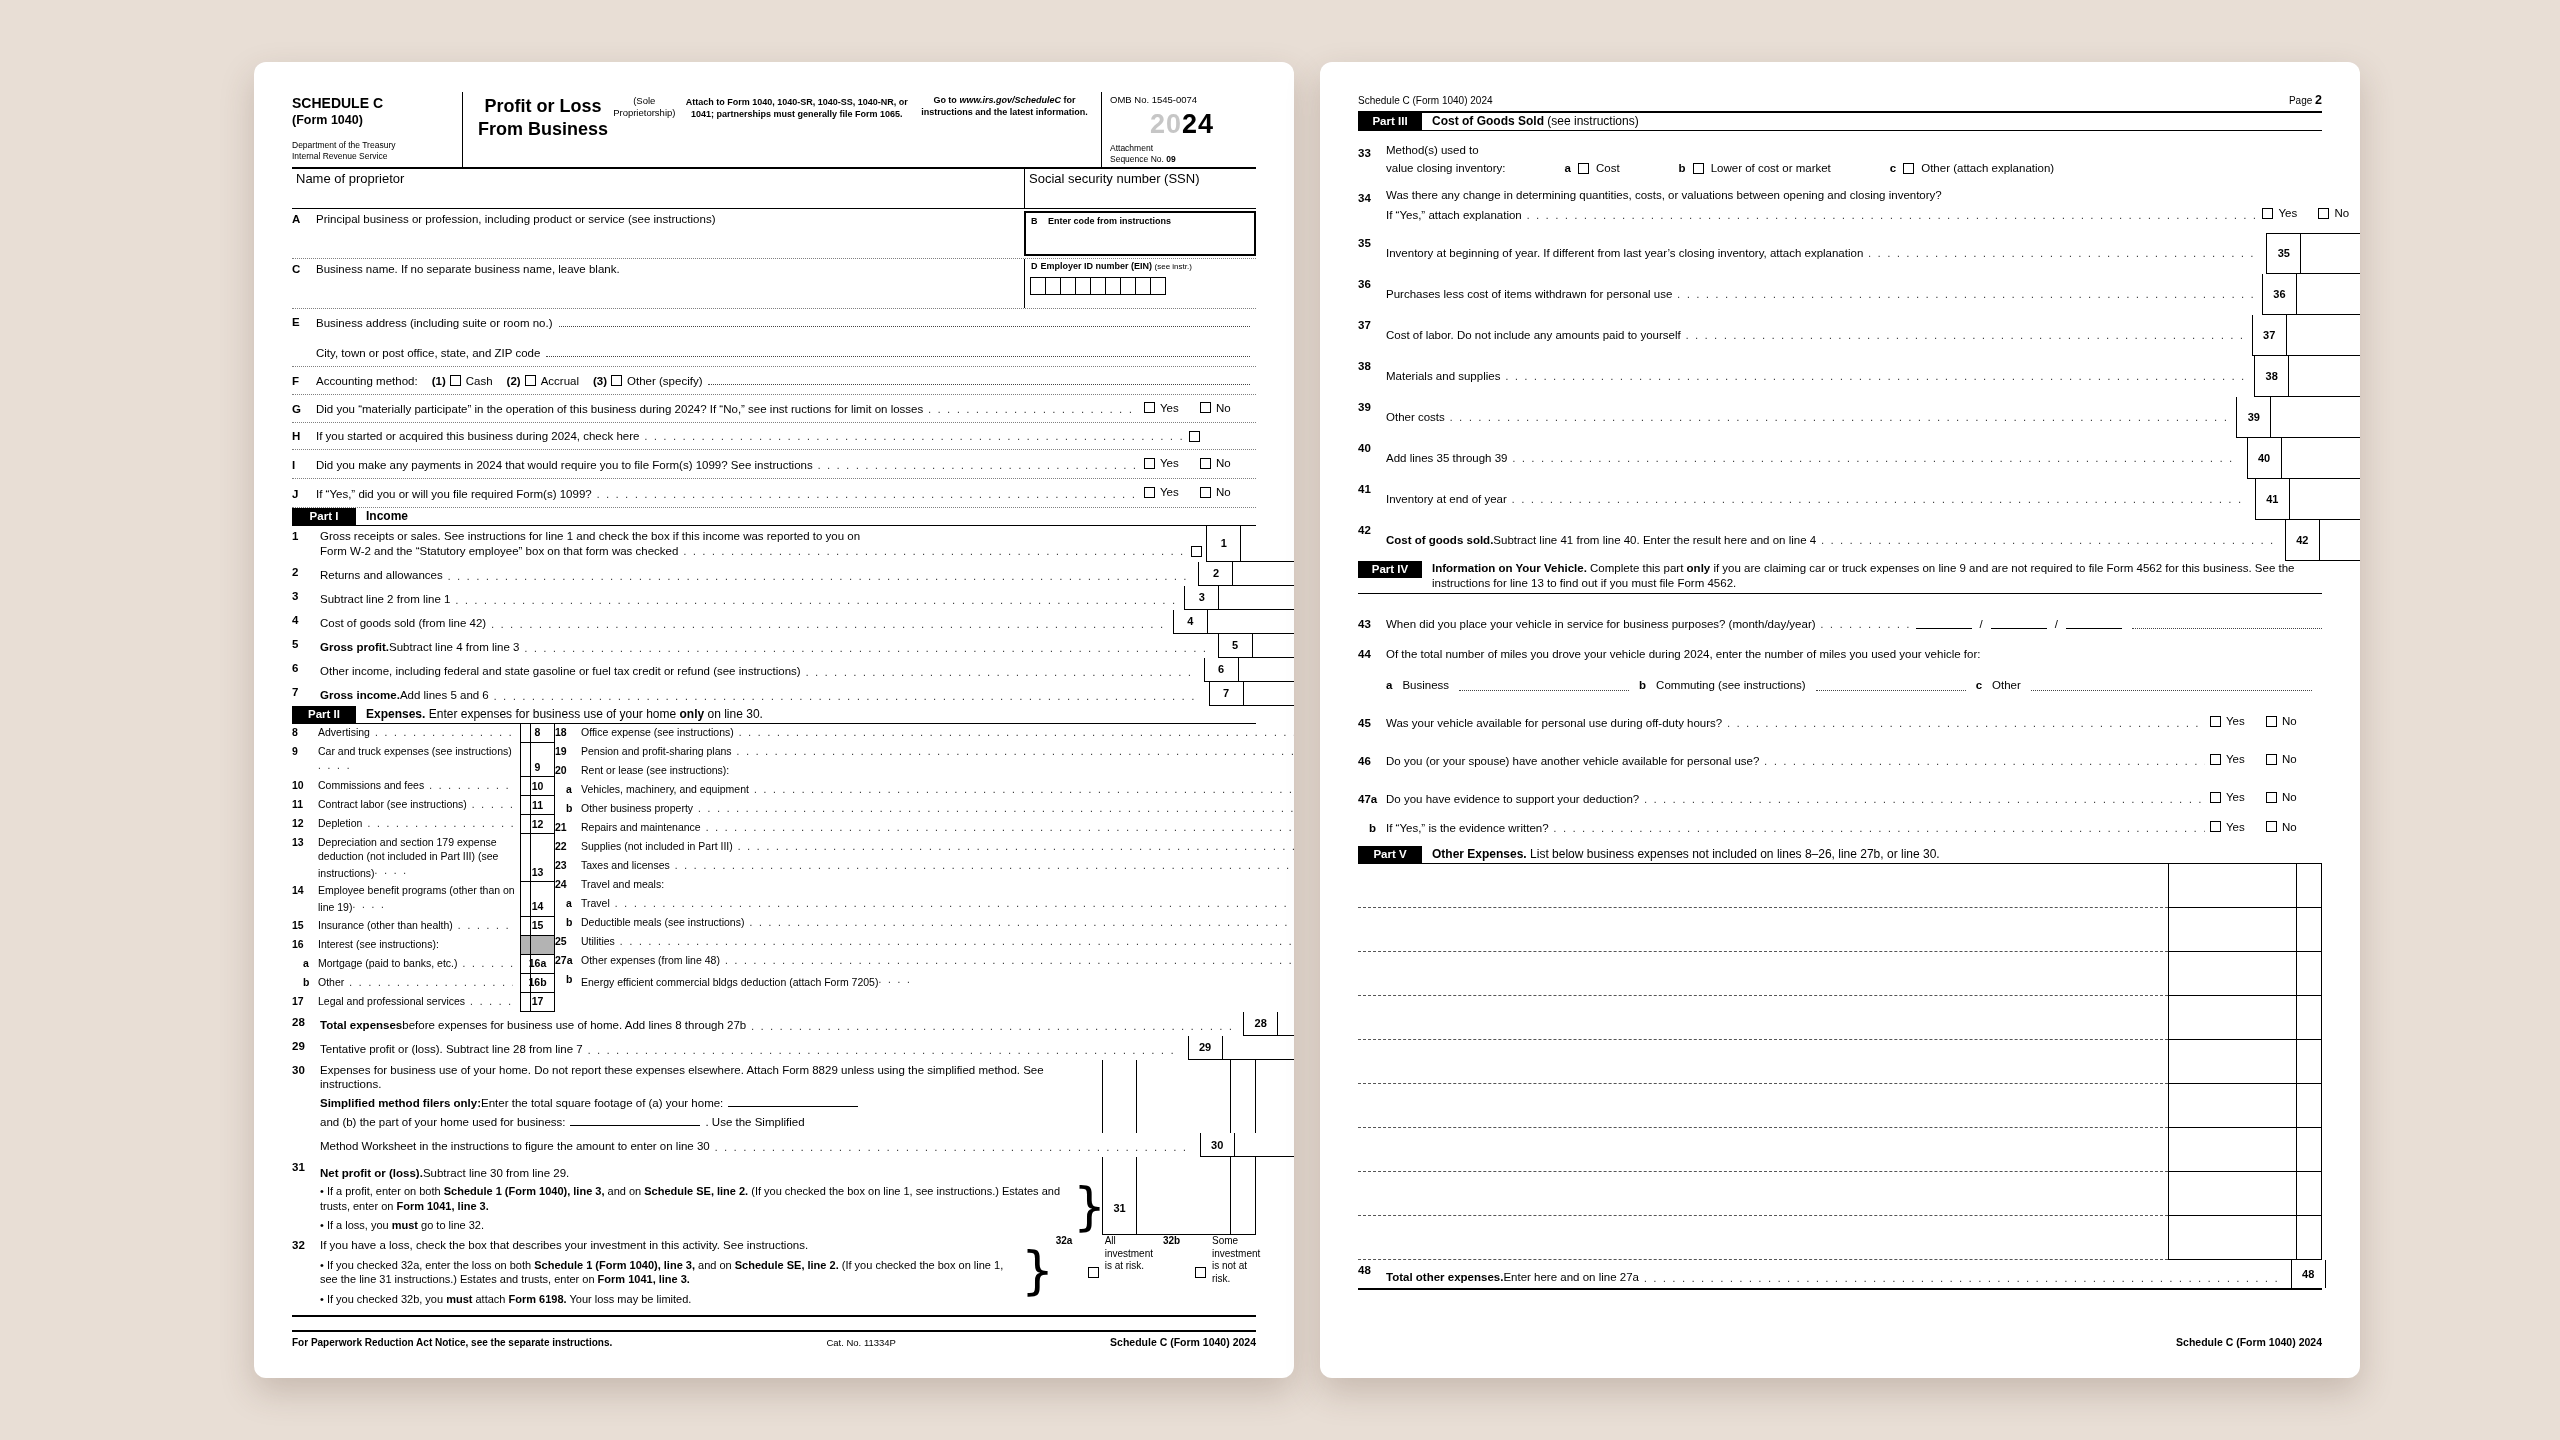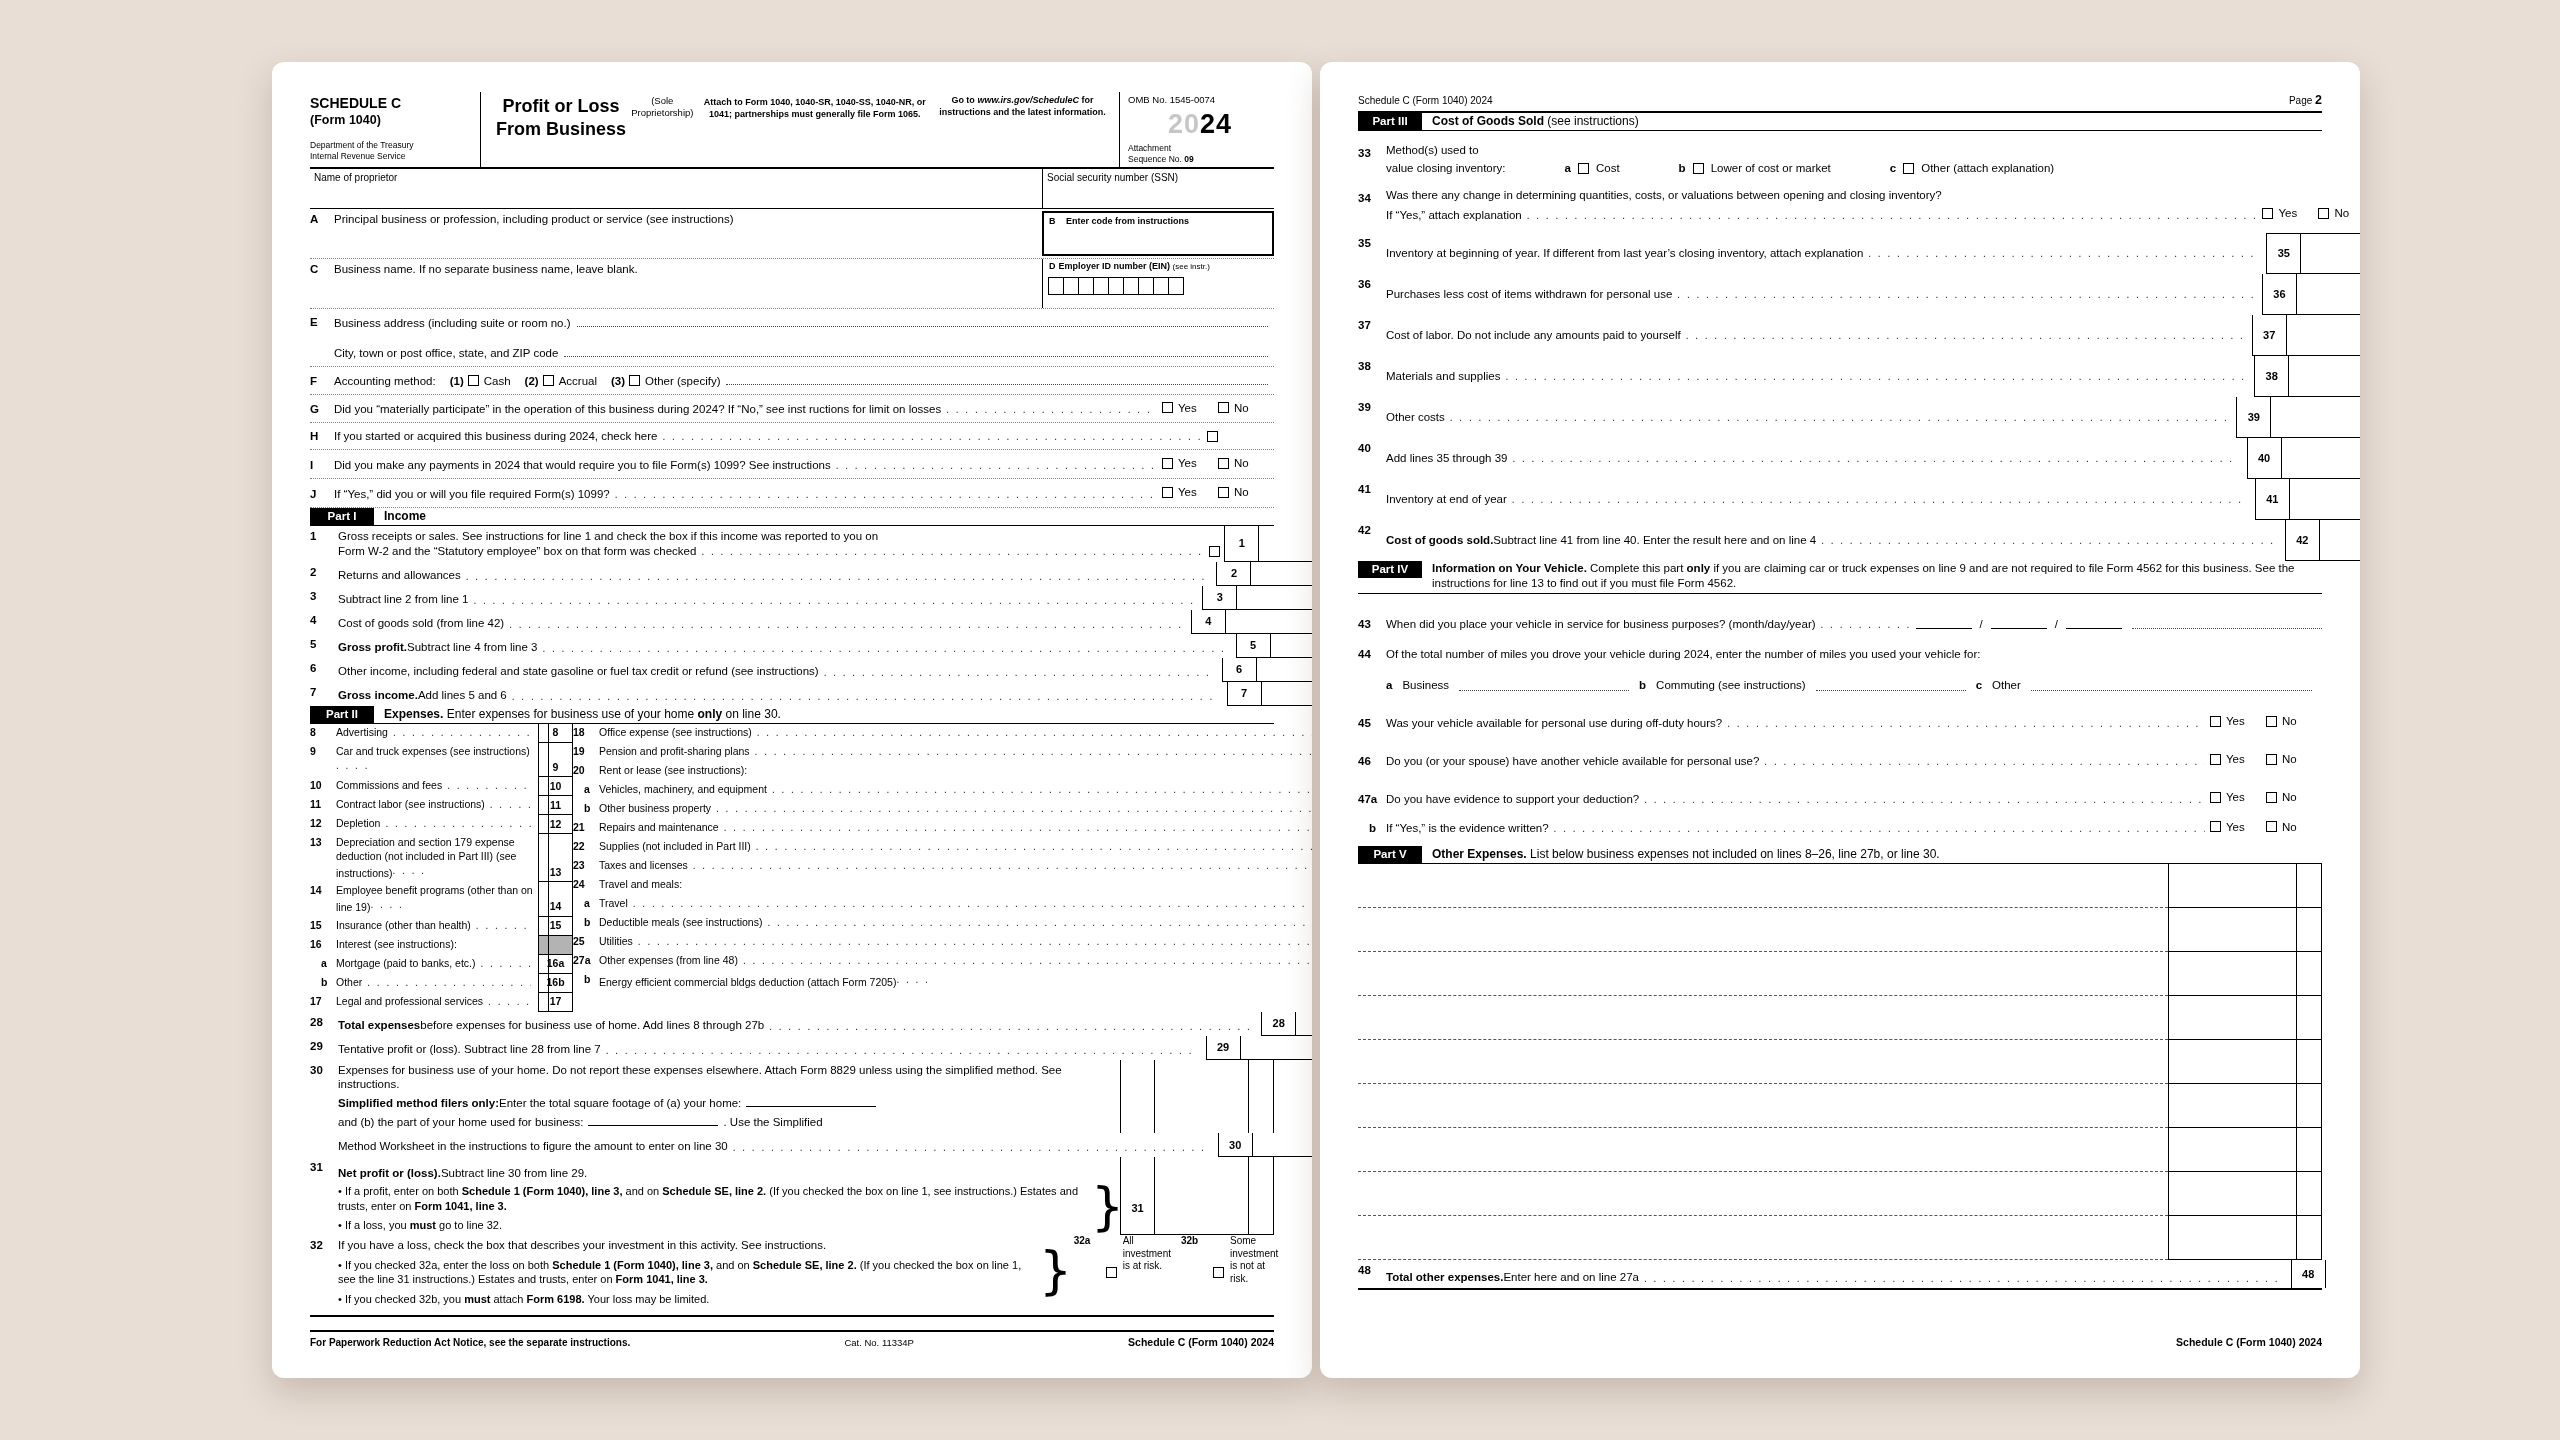--- a/index.html
+++ b/index.html
@@ -1,19 +1,19 @@
 <!DOCTYPE html>
 <html><head>
 <meta charset="utf-8">
 <style>
 *{box-sizing:border-box;margin:0;padding:0}
 html,body{width:2560px;height:1440px}
 body{background:#e8ded5;font-family:"Liberation Sans",sans-serif;color:#000;position:relative;overflow:hidden}
 .page{position:absolute;top:62px;width:1040px;height:1316px;background:#fff;border-radius:12px;box-shadow:0 14px 34px rgba(80,55,40,.22);overflow:hidden}
-#page-left{left:272px}
+#page-left{left:254px}
 #page-right{left:1320px}
 .sheet{position:absolute;left:38px;right:38px;top:30px;bottom:28px;display:flex;flex-direction:column;font-size:11.5px;line-height:1.3}
 .bold{font-weight:700}
 .norm{font-weight:400}
 .it{font-style:italic}
 .fr{display:flex;align-items:baseline}
 
 .hdr{display:grid;grid-template-columns:170px 1fr 154px;border-bottom:2px solid #000}
 .hdr-left{padding:2px 6px 4px 0}
 .hdr-sched{font-size:14px;font-weight:700}
@@ -24,21 +24,21 @@
 .hdr-sub{font-size:9.5px}
 .hdr-attach{font-size:9px;font-weight:700;margin-top:2px}
 .hdr-goto{font-size:9px;font-weight:700}
 .hdr-right{padding:2px 2px 2px 8px}
 .hdr-omb{font-size:9.5px}
 .year{font-size:27px;font-weight:800;letter-spacing:1px;text-align:center;margin:1px 0}
 .year .dim{color:#c6c6c6}
 .hdr-att{font-size:8.5px;line-height:1.25}
 
 .namerow{display:grid;grid-template-columns:1fr 232px;border-bottom:1.4px solid #000;min-height:40px}
-.namerow>div{padding:2px 4px;font-size:10px}
+.namerow>div{padding:2px 4px;font-size:13px}
 .namerow .ssn{border-left:1.4px solid #000}
 
 .ajgrid{display:grid;grid-template-columns:1fr 232px;border-bottom:1px dotted #808080;min-height:50px}
 .ajleft{display:flex;align-items:flex-start;padding-top:3px}
 .ln{display:inline-block;width:24px;font-weight:700;flex:none}
 .bbox{border:2.5px solid #000;margin:2px 0;padding:3px 5px;font-size:9px;font-weight:700;display:flex;gap:5px;height:calc(100% - 4px)}
 .bbox .ln{width:12px}
 .dcell{border-left:1.4px solid #000;padding:2px 0 2px 6px;font-size:9px}
 .dcell .dn{font-weight:700;margin-right:3px}
 .dcell .tiny{font-size:8px;font-weight:400}

